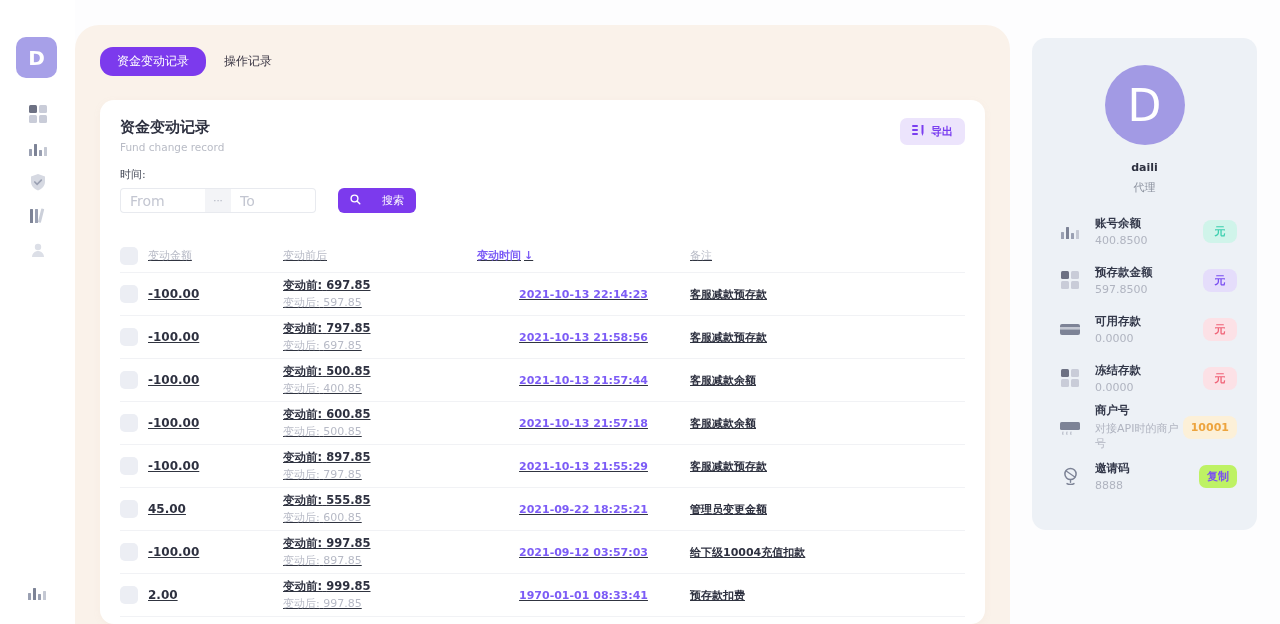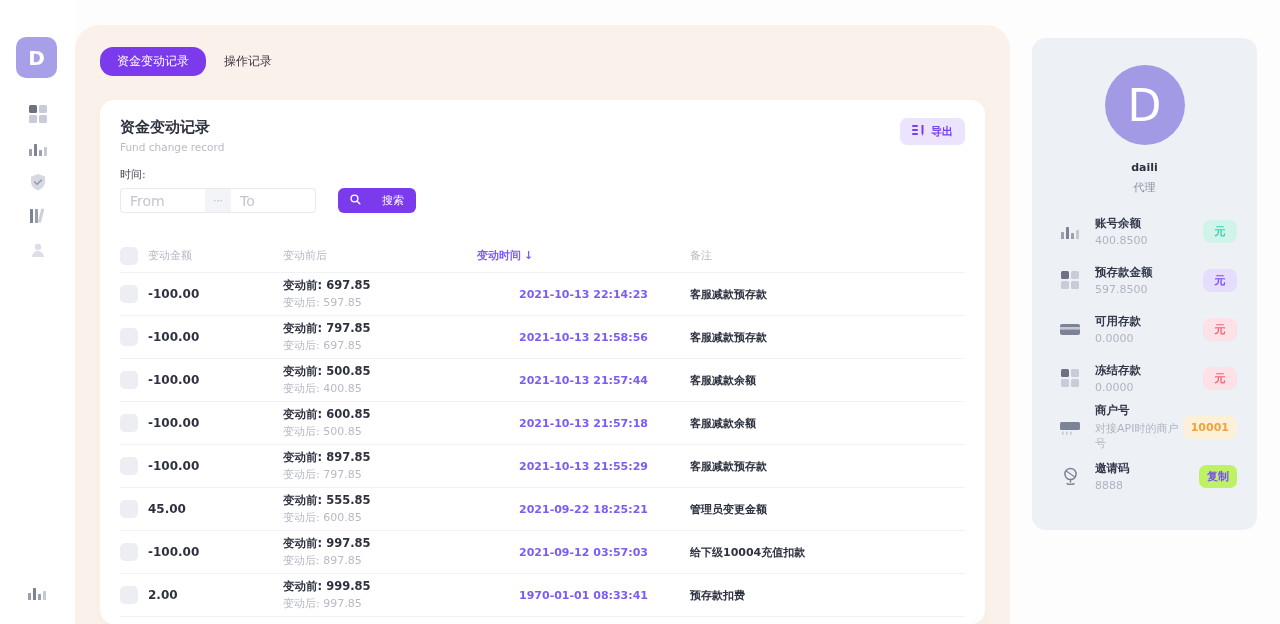--- a/index.html
+++ b/index.html
@@ -42,21 +42,21 @@
   .date-from { border-radius:4px 0 0 4px; border-right:none; }
   .date-to   { border-radius:0 4px 4px 0; border-left:none; }
   .date-sep  { width:26px; height:25px; background:#f3f4f7; border-top:1px solid #e8eaef; border-bottom:1px solid #e8eaef;
                color:#aeb2bf; font-size:10px; display:flex; align-items:center; justify-content:center; }
   .select-box { width:192px; height:25px; border:1px solid #e8eaef; border-radius:4px; background:#fff;
                 display:flex; align-items:center; justify-content:space-between; padding:0 10px; font-size:11px;
                 color:#3a3d4a; cursor:pointer; }
   .search-btn { display:flex; align-items:center; gap:21px; height:25px; background:#7c3aed; color:#fff;
                 font-size:11px; border:none; border-radius:6px; padding:0 12px; cursor:pointer; }
 
-  .table { margin:26px 20px 0 20px; }
+  .table { margin:26px 20px 0 20px;text-decoration:underline; }
   .t-row { display:grid; grid-template-columns:28px 135px 194px 213px 1fr; align-items:center;
            border-bottom:1px solid #f1f2f5; }
   .t-head { height:34px; }
   .t-body-row { height:43px; }
   .th { font-size:11px; color:#b7bac6; }
   .th-sort { color:#7c5cf6; font-weight:bold; cursor:pointer; }
   .sort-arrow { font-size:11px; margin-left:3px; }
   .checkbox { width:18px; height:18px; background:#eceef4; border-radius:5px; cursor:pointer; }
   .cell-amount { font-size:12px; font-weight:bold; color:#2e3140; }
   .cell-change .before { font-size:11.5px; font-weight:bold; color:#2e3140; }

